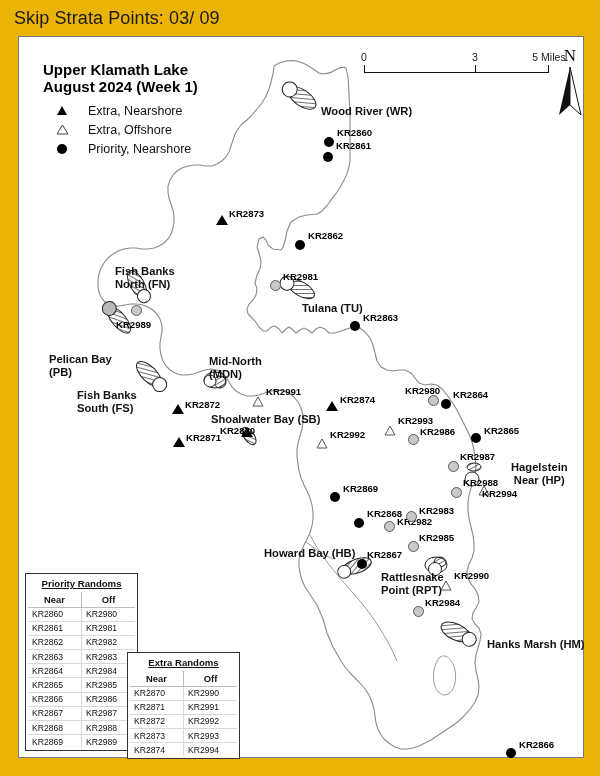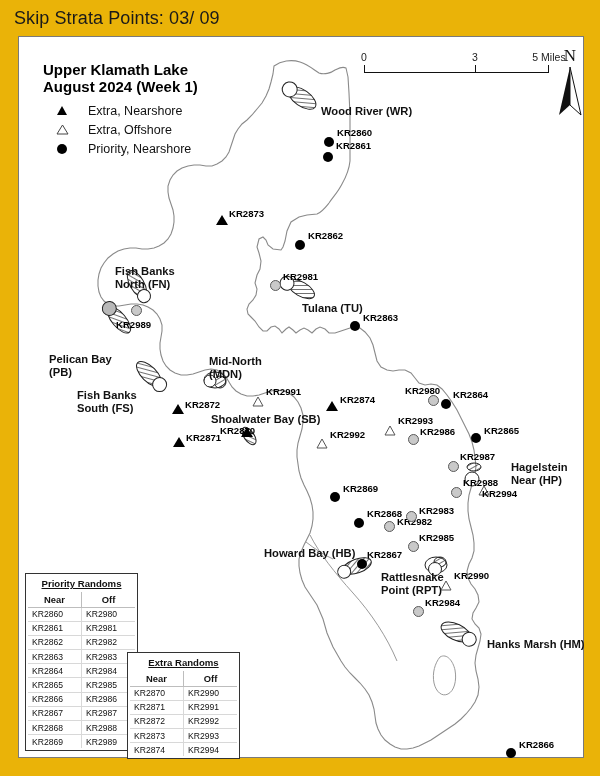--- a/index.html
+++ b/index.html
@@ -563,21 +563,21 @@
         <div class="place-label" style="left: 192px; top: 376px;">
           <div>Shoalwater Bay (SB)</div>
         </div>
         <div class="place-label" style="left: 245px; top: 510px;">
           <div>Howard Bay (HB)</div>
         </div>
         <div class="place-label" style="left: 362px; top: 534px;">
           <div>Rattlesnake</div>
           <div>Point (RPT)</div>
         </div>
-        <div class="place-label" style="left: 492px; top: 424px;">
+        <div class="place-label" style="left: 492px; top: 424px; text-align: center;">
           <div>Hagelstein</div>
           <div>Near (HP)</div>
         </div>
         <div class="place-label" style="left: 468px; top: 601px;">
           <div>Hanks Marsh (HM)</div>
         </div>
       </div>
 
     <div id="point-layer">
         <div class="marker m-dot-filled" style="left: 310px; top: 105px;"></div>

